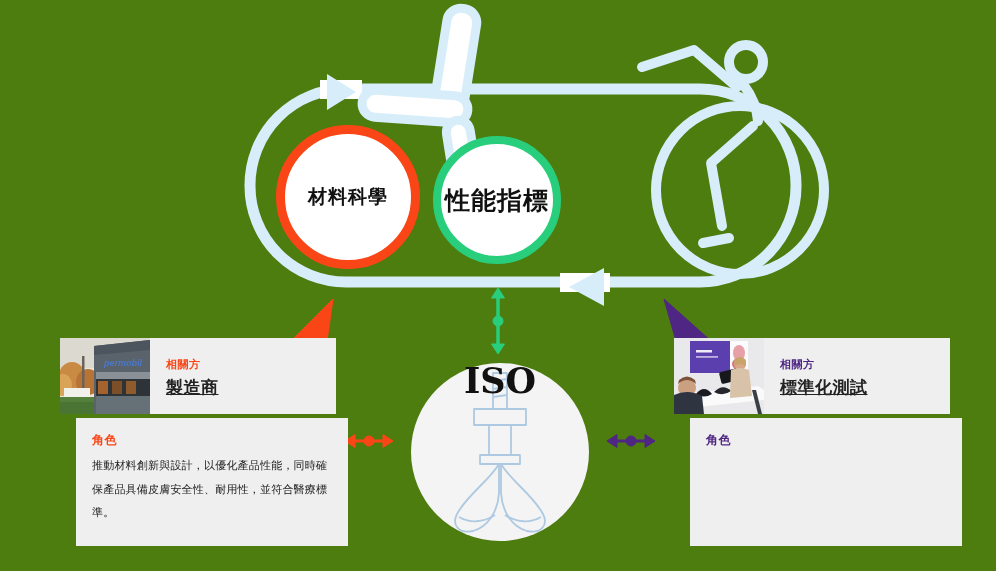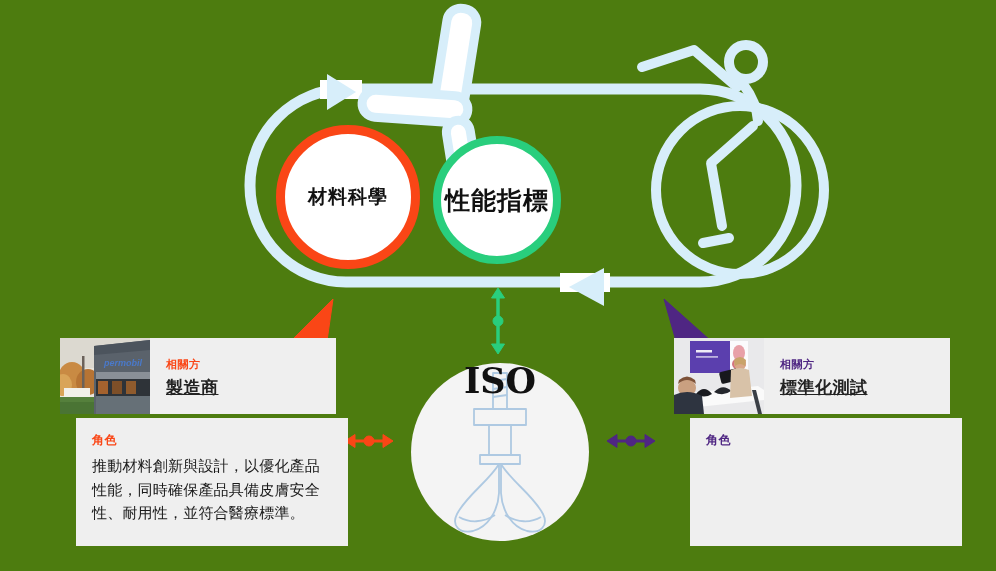--- a/index.html
+++ b/index.html
@@ -52,21 +52,21 @@
   .tag.purple{color:var(--purple);}
   .card-name{font-size:17px;font-weight:600;color:#232323;margin-top:4px;letter-spacing:0.5px;text-decoration:underline;}
 
   .card-role{position:absolute;width:272px;height:128px;background:var(--panel_gray);border-radius:0;
              padding:14px 16px;box-sizing:border-box;margin-left:16px;}
   .card-role.left{left:60px;top:418px;}
   .card-role.right{left:674px;top:418px;}
   .role-label{font-size:12px;font-weight:700;letter-spacing:0.5px;margin-bottom:5px;}
   .role-label.orange{color:var(--orange);}
   .role-label.purple{color:var(--purple);}
-  .role-text{font-size:15px;line-height:23.5px;font-weight:500;color:var(--text_dark);letter-spacing:0.2px;}
+  .role-text{font-size:11px;line-height:23.5px;font-weight:500;color:var(--text_dark);letter-spacing:0.2px;}
 </style>
 </head>
 <body>
 
 <div class="stage">
 
   <svg class="bg-svg" width="996" height="571" viewBox="0 0 996 571">
 
     <rect class="loop-stroke" x="250" y="89" width="546" height="193" rx="96"></rect>
 

